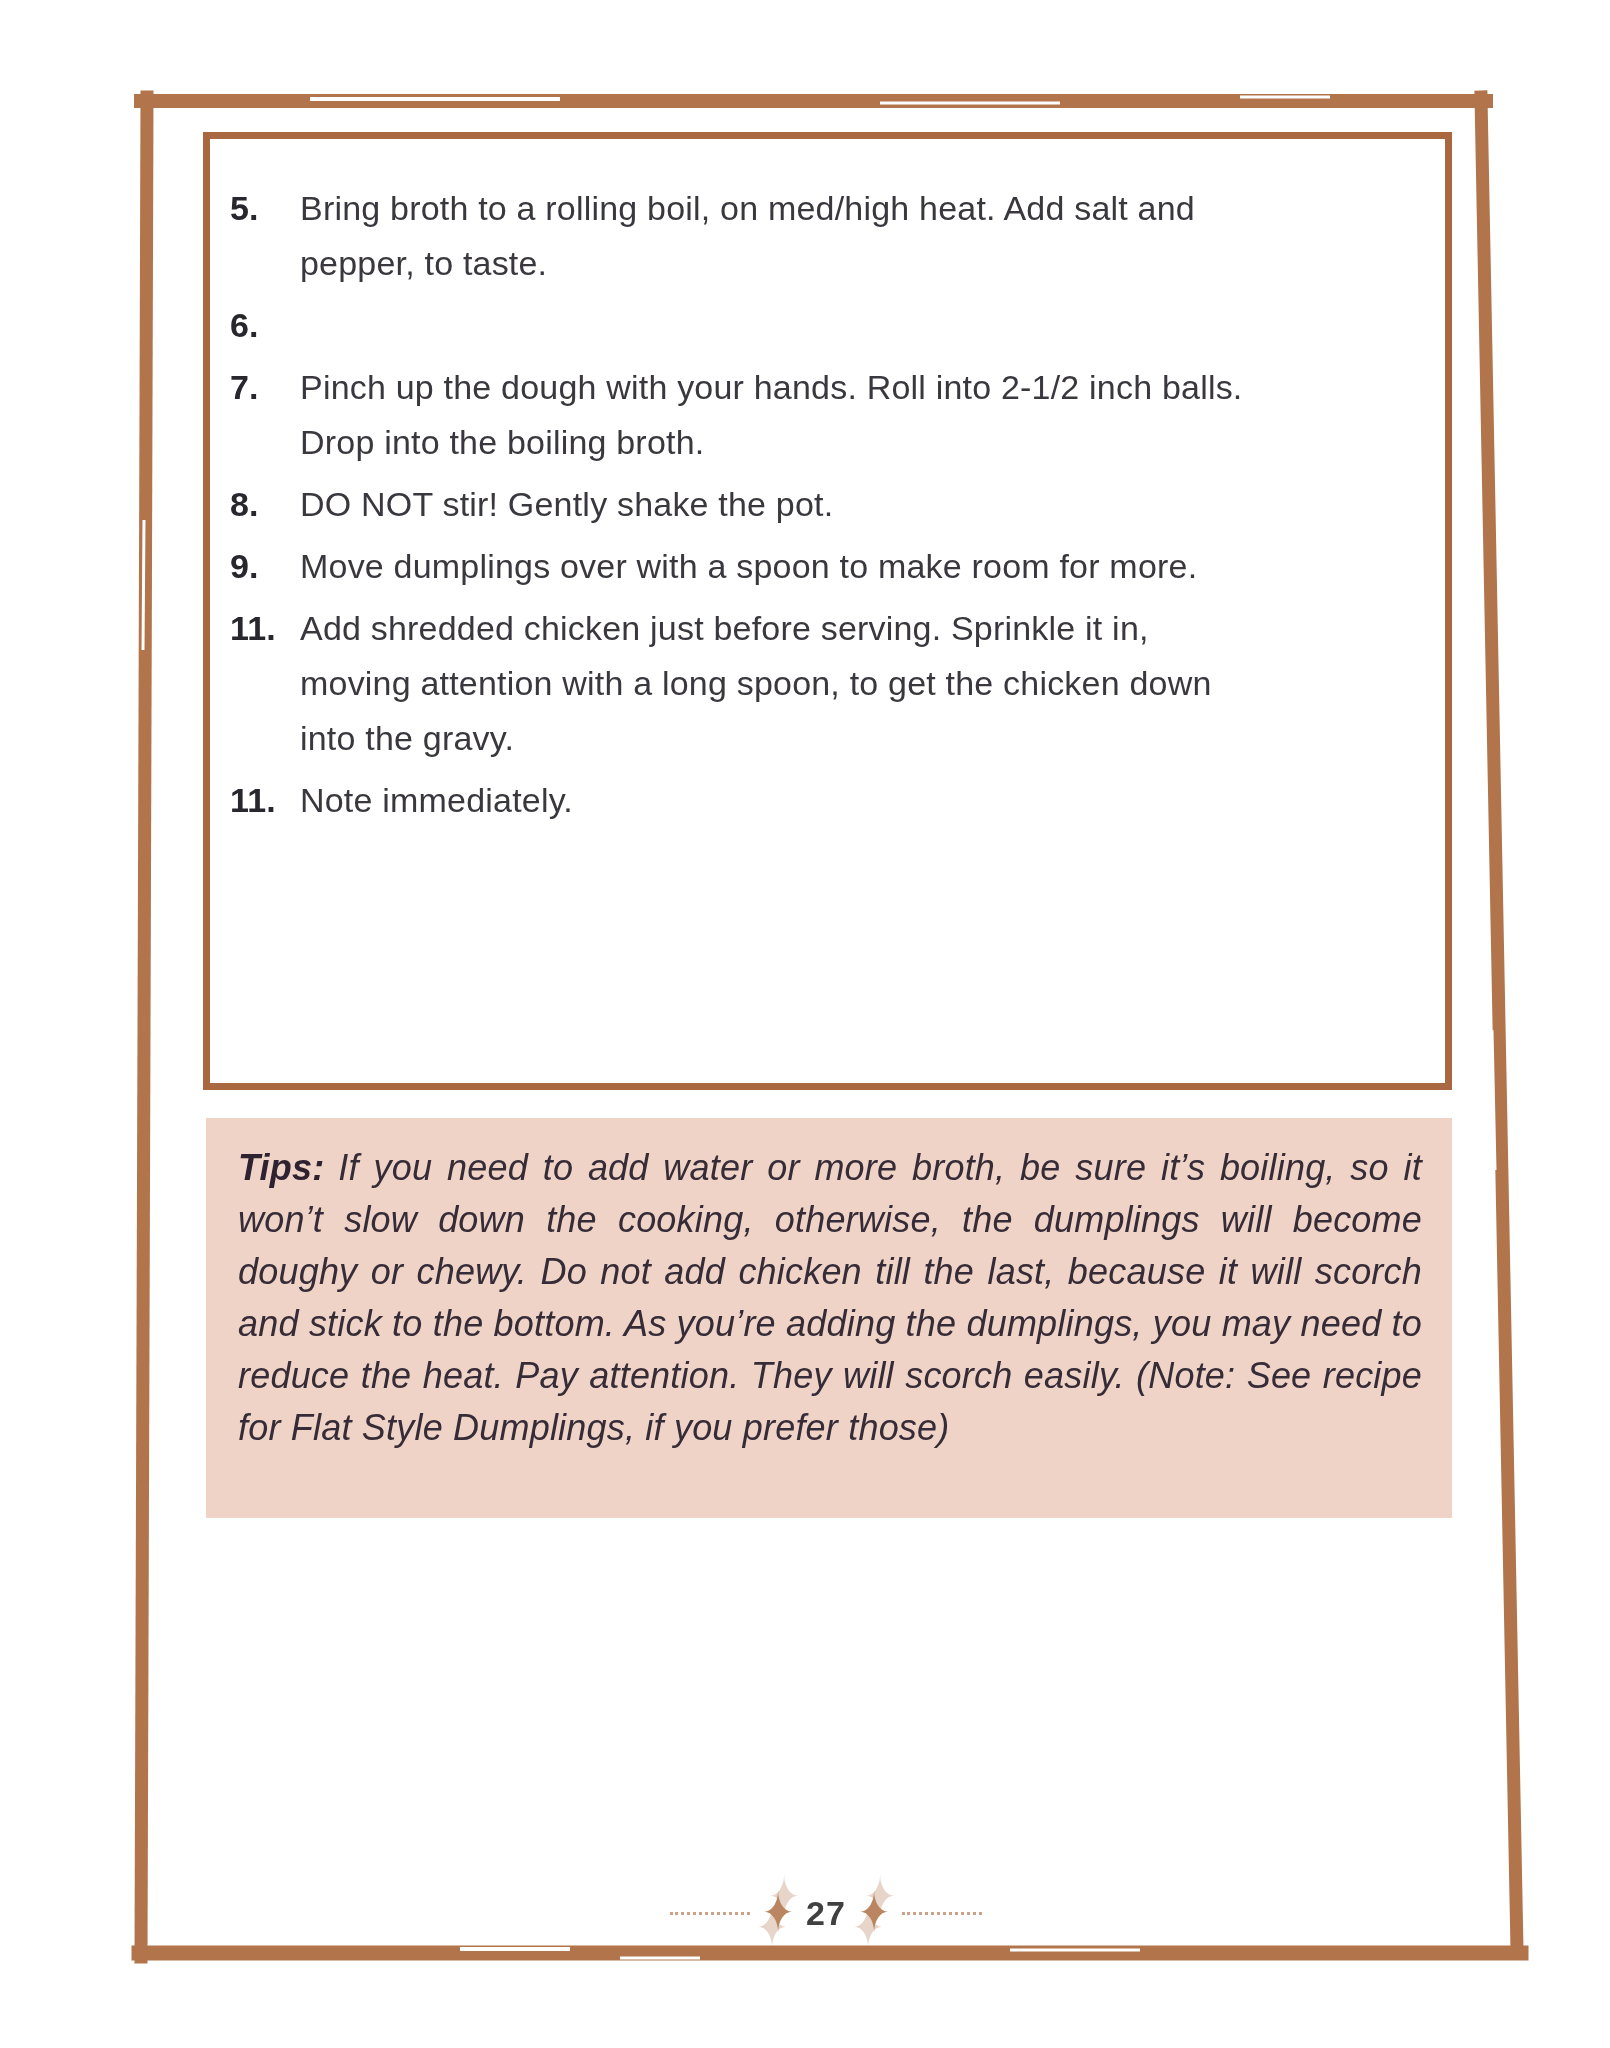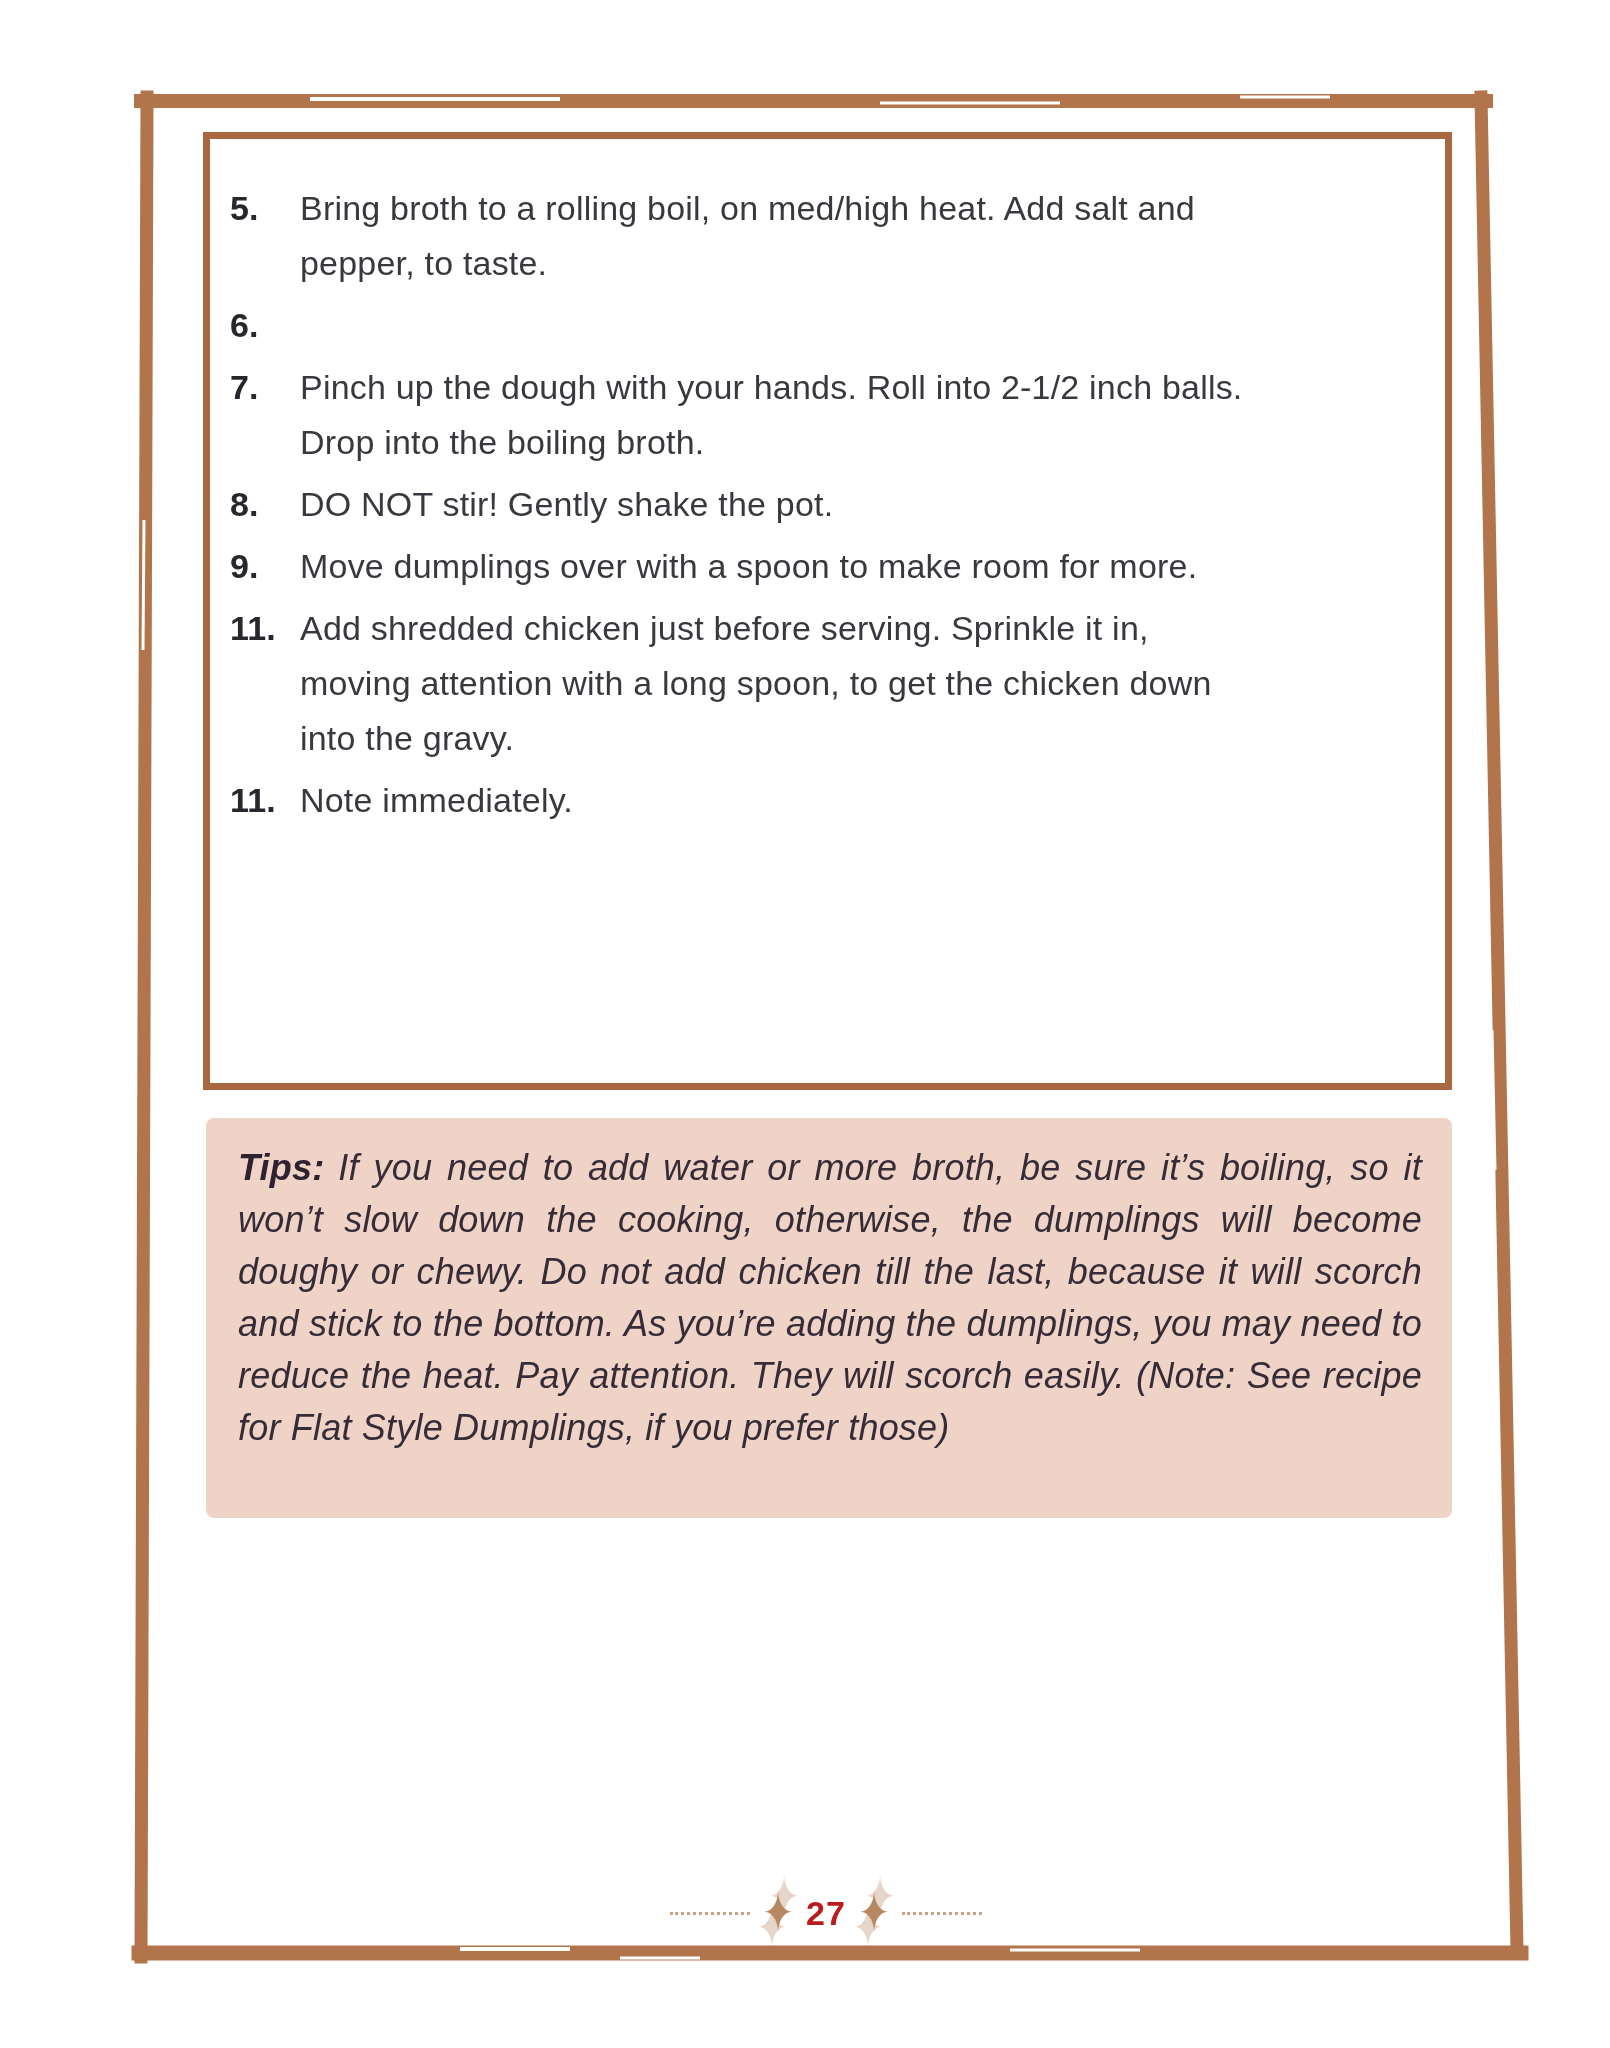--- a/index.html
+++ b/index.html
@@ -60,21 +60,20 @@
   
   .tips-box {
     position: absolute;
     left: 206px;
     top: 1118px;
     width: 1246px;
     height: 400px;
     box-sizing: border-box;
     background: #efd3c6;
     padding: 24px 30px 0 32px;
-    border-radius: 8px;
   }
   .tips-text {
     margin: 0;
     font-style: italic;
     font-size: 36px;
     line-height: 52px;
     letter-spacing: 0.2px;
     color: #362c38;
     text-align: justify;
   }
@@ -106,21 +105,21 @@
     line-height: 1;
     color: #b1764c;
     opacity: 0.88;
     transform: scaleY(1.55);
     text-shadow: 6px -10px 0 rgba(177,118,76,0.35), -6px 10px 0 rgba(177,118,76,0.35);
   }
   .page-num {
     font-size: 34px;
     font-weight: 700;
     letter-spacing: 1px;
-    color: #b91c1c;
+    color: #404040;
   }
 </style>
 </head>
 <body>
 
 <div class="page">
 
   <svg class="frame-svg" viewBox="0 0 1610 2048" xmlns="http://www.w3.org/2000/svg">
     <g stroke="#b1744b" fill="none" stroke-linecap="square">
       <path d="M141 101 H1486" stroke-width="14"></path>

